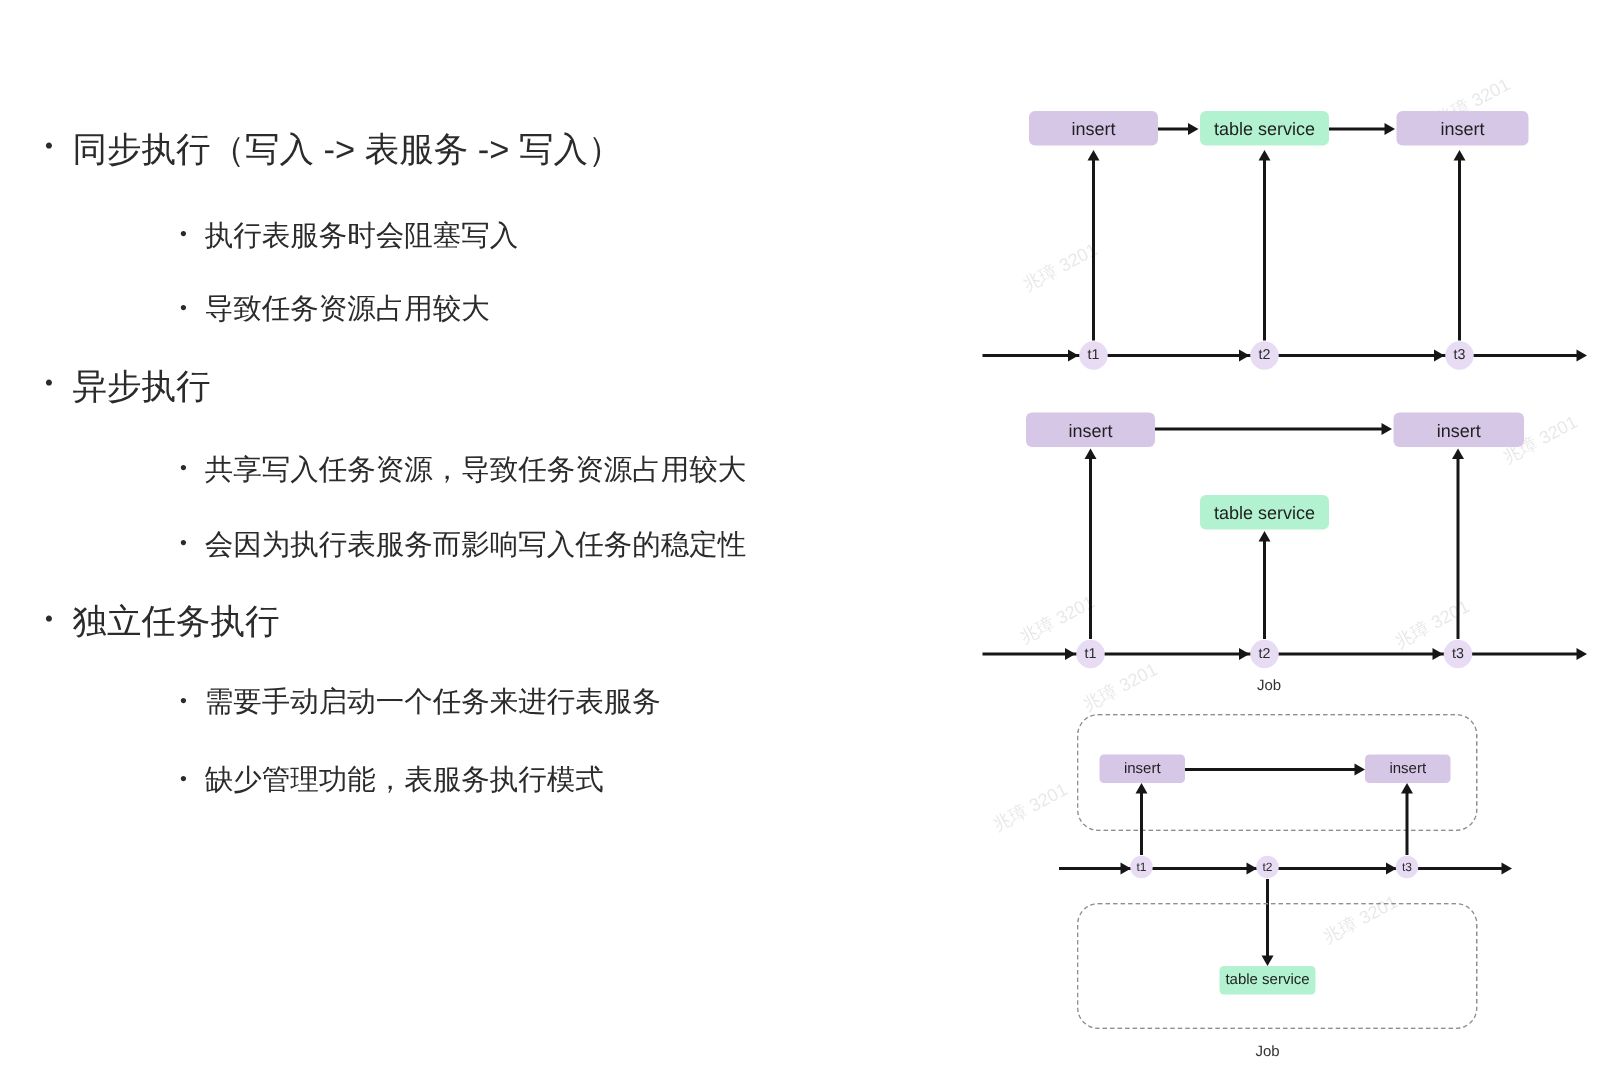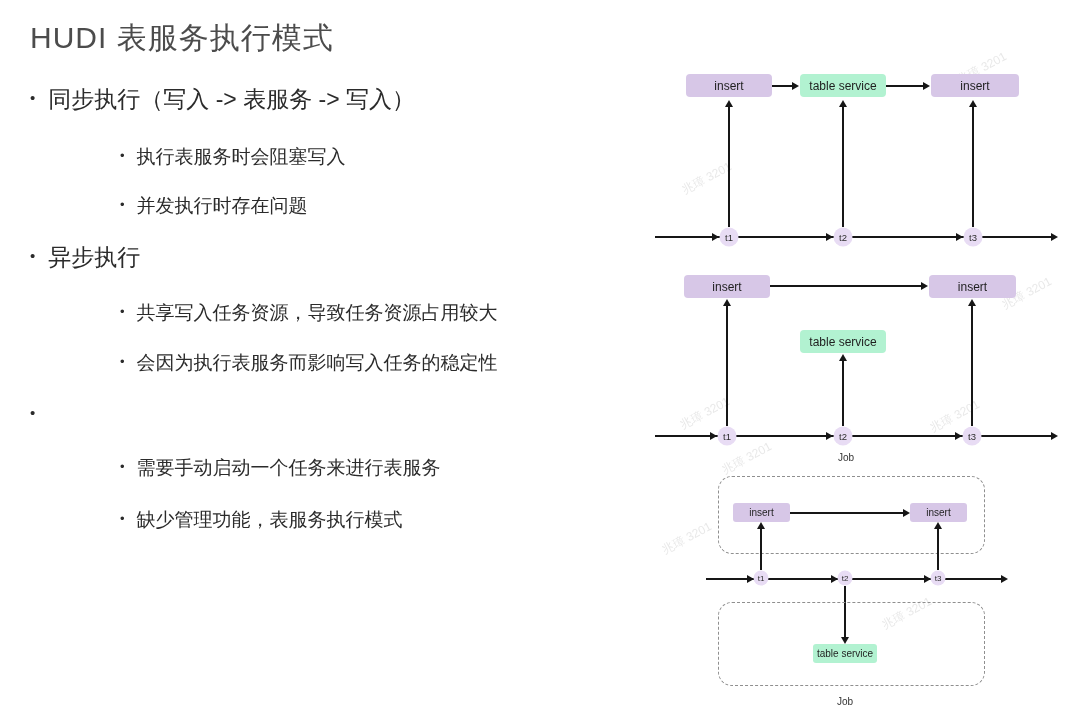--- a/index.html
+++ b/index.html
@@ -73,50 +73,50 @@
 
   <span class="wm" style="left:955px; top:60px;">兆璋 3201</span>
   <span class="wm" style="left:680px; top:170px;">兆璋 3201</span>
   <span class="wm" style="left:1000px; top:285px;">兆璋 3201</span>
   <span class="wm" style="left:678px; top:405px;">兆璋 3201</span>
   <span class="wm" style="left:928px; top:408px;">兆璋 3201</span>
   <span class="wm" style="left:720px; top:450px;">兆璋 3201</span>
   <span class="wm" style="left:660px; top:530px;">兆璋 3201</span>
   <span class="wm" style="left:880px; top:605px;">兆璋 3201</span>
 
-  <h1 class="title">HUDI 表服务执行模式</h1>
 
   <div class="li l1" style="left:30px; top:84px;">
     <span class="dot">•</span>
     <span>同步执行（写入 -&gt; 表服务 -&gt; 写入）</span>
   </div>
   <div class="li l2" style="left:120px; top:144px;">
     <span class="dot">•</span>
     <span>执行表服务时会阻塞写入</span>
   </div>
   <div class="li l2" style="left:120px; top:193px;">
     <span class="dot">•</span>
-    <span>并发执行时存在问题</span>
+    <span>导致任务资源占用较大</span>
   </div>
 
   <div class="li l1" style="left:30px; top:242px;">
     <span class="dot">•</span>
     <span>异步执行</span>
   </div>
   <div class="li l2" style="left:120px; top:300px;">
     <span class="dot">•</span>
     <span>共享写入任务资源，导致任务资源占用较大</span>
   </div>
   <div class="li l2" style="left:120px; top:350px;">
     <span class="dot">•</span>
     <span>会因为执行表服务而影响写入任务的稳定性</span>
   </div>
 
   <div class="li l1" style="left:30px; top:399px;">
     <span class="dot">•</span>
+    <span>独立任务执行</span>
   </div>
   <div class="li l2" style="left:120px; top:455px;">
     <span class="dot">•</span>
     <span>需要手动启动一个任务来进行表服务</span>
   </div>
   <div class="li l2" style="left:120px; top:507px;">
     <span class="dot">•</span>
     <span>缺少管理功能，表服务执行模式</span>
   </div>
 

